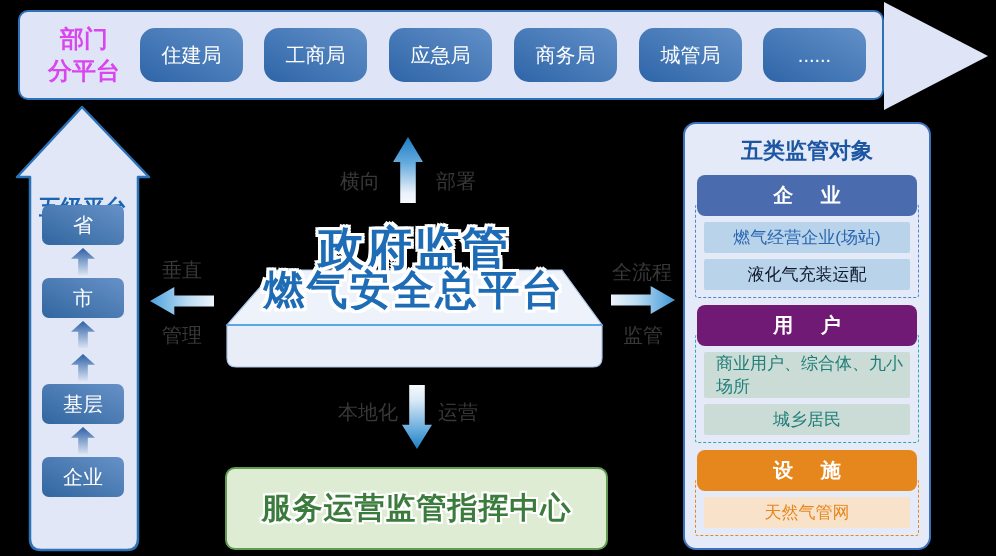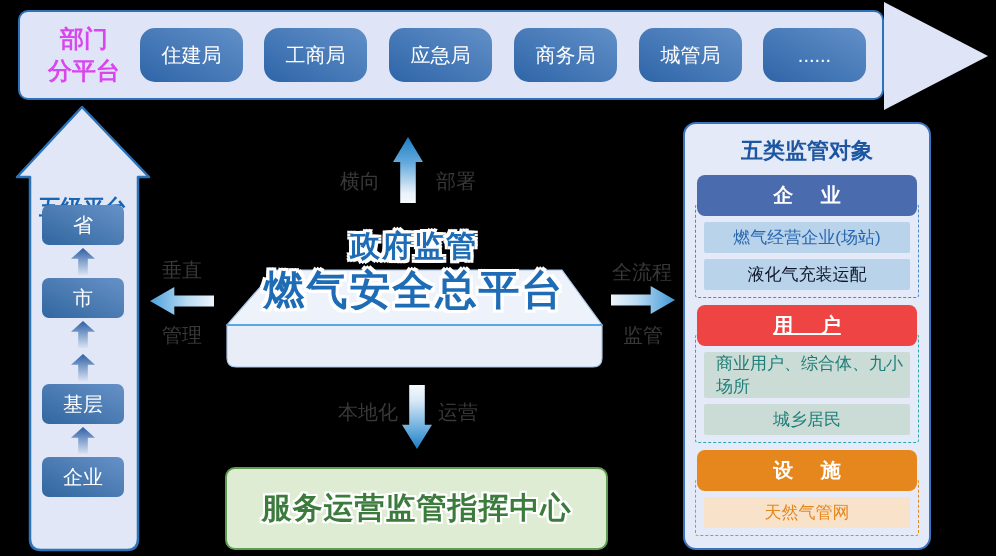--- a/index.html
+++ b/index.html
@@ -60,21 +60,21 @@
   }
   .arrow-right{
     position:absolute;left:611px;top:286px;width:64px;height:28px;
     clip-path:polygon(100% 50%,62% 0,62% 30%,0 30%,0 70%,62% 70%,62% 100%);
     background:linear-gradient(to right,#edf4fb,#bcdcf2 40%,#3f97d6);
   }
   .dir-label{position:absolute;font-size:20px;color:#383838;text-align:center;}
   .platform-svg{position:absolute;left:215px;top:255px;}
   .main-title{position:absolute;text-align:center;color:#1e6cb6;font-weight:bold;letter-spacing:2px;z-index:3;
     text-shadow:-3px -3px 0 #fff,3px -3px 0 #fff,-3px 3px 0 #fff,3px 3px 0 #fff,-3px 0 0 #fff,3px 0 0 #fff,0 -3px 0 #fff,0 3px 0 #fff;}
-  .main-title-1{left:264px;top:226px;width:300px;font-size:30px;}
+  .main-title-1{left:264px;top:218px;width:300px;font-size:46px;}
   .main-title-2{left:214px;top:263px;width:400px;font-size:41px;}
   .green-box{
     position:absolute;left:225px;top:467px;width:383px;height:83px;box-sizing:border-box;
     background:#deecd4;border:2px solid #5f9b50;border-radius:10px;
     display:flex;align-items:center;justify-content:center;
   }
   .green-box span{font-size:30px;font-weight:bold;color:#3b7b3c;letter-spacing:1px;
     text-shadow:-2px -2px 0 #fff,2px -2px 0 #fff,-2px 2px 0 #fff,2px 2px 0 #fff,-2px 0 0 #fff,2px 0 0 #fff,0 -2px 0 #fff,0 2px 0 #fff;}
   
   .panel{
@@ -166,21 +166,21 @@
     <div class="panel-title">五类监管对象</div>
     <div id="rp-sections">
         <div class="rp-section">
           <div class="rp-header" style="background: rgb(74, 108, 174);">企 业</div>
           <div class="rp-items" style="border-color: rgb(74, 134, 200);">
             <div class="rp-item" style="background: rgb(185, 212, 234); color: rgb(42, 102, 176);">燃气经营企业(场站)</div>
             <div class="rp-item" style="background: rgb(185, 212, 234); color: #0f172a;">液化气充装运配</div>
           </div>
         </div>
         <div class="rp-section">
-          <div class="rp-header" style="background: #ef4444; text-decoration: underline;">用 户</div>
+          <div class="rp-header" style="background: #701a75;">用 户</div>
           <div class="rp-items" style="border-color: rgb(42, 169, 173);">
             <div class="rp-item" style="background: rgb(203, 219, 213); color: rgb(31, 126, 120); padding-left: 12px;">商业用户、综合体、九小场所</div>
             <div class="rp-item" style="background: rgb(203, 219, 213); color: rgb(31, 126, 120);">城乡居民</div>
           </div>
         </div>
         <div class="rp-section">
           <div class="rp-header" style="background: rgb(229, 135, 29);">设 施</div>
           <div class="rp-items" style="border-color: rgb(229, 135, 29);">
             <div class="rp-item" style="background: rgb(248, 226, 202); color: rgb(229, 135, 29);">天然气管网</div>
           </div>

